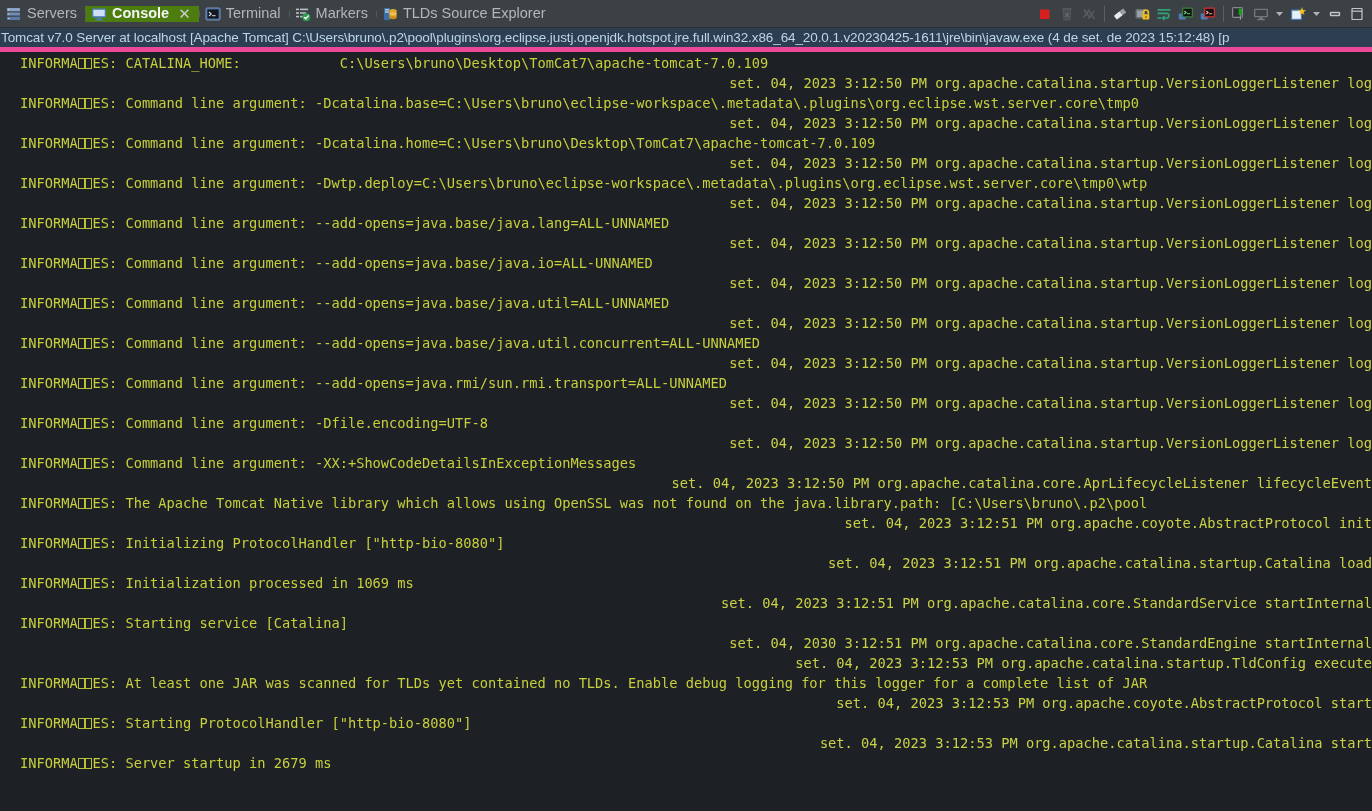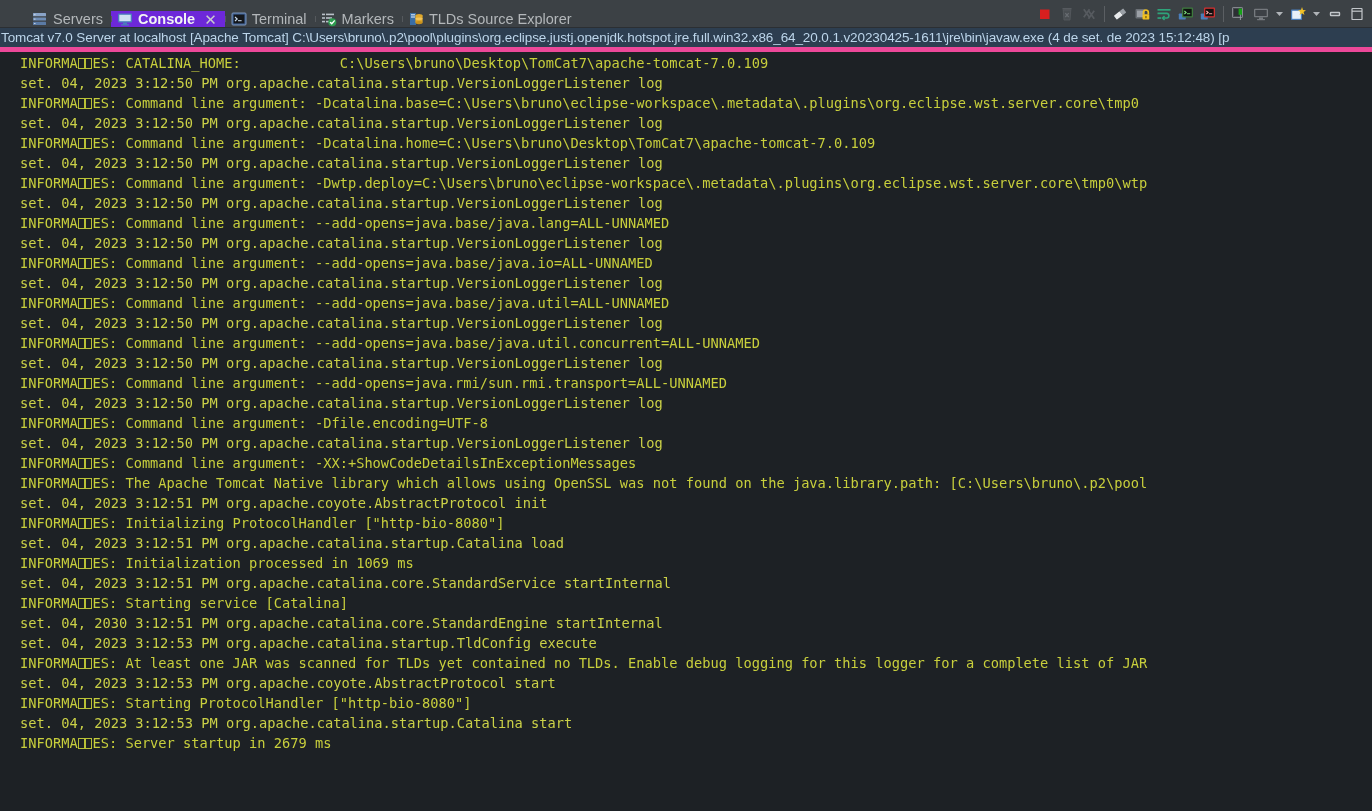--- a/index.html
+++ b/index.html
@@ -20,23 +20,22 @@
     position: relative;
     height: 27px;
     background: #3c4145;
     display: flex;
     align-items: stretch;
     border-bottom: 1px solid #2b2f33;
     overflow: hidden;
   }
   .tabs {
     display: flex;
-    align-items: flex-end;
+    align-items: center;
     flex: 0 0 auto;
-    margin-left: 26px;
   }
   .tab {
     display: flex;
     align-items: center;
     padding: 0 8px 0 6px;
     gap: 5px;
     font-size: 14.5px;
     color: #b3b7ba;
     cursor: default;
     position: relative;
@@ -45,21 +44,21 @@
   .tab + .tab::before {
     content: "";
     position: absolute;
     left: 0;
     top: 5px;
     bottom: 5px;
     width: 1px;
     background: #55595d;
   }
   .tab.active {
-    background: #6d28d9;
+    background: #4d7c0f;
     color: #f2f4f5;
     font-weight: bold;
   }
   .tab.active + .tab::before { background: #55595d; }
   .tab .tlabel { line-height: 1; }
   .tab .close-x {
     font-size: 15px;
     color: #c9ccce;
     margin-left: 4px;
     font-weight: normal;
@@ -120,21 +119,21 @@
     font-size: 13.7px;
     line-height: 20px;
     height: 20px;
     color: #c5d02e;
     white-space: pre;
     overflow: hidden;
     padding-left: 20px;
     letter-spacing: 0px;
   }
   .logline.stdout { color: #c8cf3c; }
-  .logline.stderr { color: #cbd147; }
+  .logline.stderr { color: #cbd147; text-align: right; }
   .box {
     display: inline-block;
     width: 7px;
     height: 11px;
     border: 1px solid #b9c136;
     box-sizing: border-box;
     vertical-align: -1px;
     margin: 0 0.2px;
   }
 
@@ -387,20 +386,21 @@
       <div class="logline stderr">set. 04, 2023 3:12:50 PM org.apache.catalina.startup.VersionLoggerListener log</div>
       <div class="logline stdout">INFORMA<span class="box"></span><span class="box"></span>ES: Command line argument: --add-opens=java.base/java.util=ALL-UNNAMED</div>
       <div class="logline stderr">set. 04, 2023 3:12:50 PM org.apache.catalina.startup.VersionLoggerListener log</div>
       <div class="logline stdout">INFORMA<span class="box"></span><span class="box"></span>ES: Command line argument: --add-opens=java.base/java.util.concurrent=ALL-UNNAMED</div>
       <div class="logline stderr">set. 04, 2023 3:12:50 PM org.apache.catalina.startup.VersionLoggerListener log</div>
       <div class="logline stdout">INFORMA<span class="box"></span><span class="box"></span>ES: Command line argument: --add-opens=java.rmi/sun.rmi.transport=ALL-UNNAMED</div>
       <div class="logline stderr">set. 04, 2023 3:12:50 PM org.apache.catalina.startup.VersionLoggerListener log</div>
       <div class="logline stdout">INFORMA<span class="box"></span><span class="box"></span>ES: Command line argument: -Dfile.encoding=UTF-8</div>
       <div class="logline stderr">set. 04, 2023 3:12:50 PM org.apache.catalina.startup.VersionLoggerListener log</div>
       <div class="logline stdout">INFORMA<span class="box"></span><span class="box"></span>ES: Command line argument: -XX:+ShowCodeDetailsInExceptionMessages</div>
+      <div class="logline stderr">set. 04, 2023 3:12:50 PM org.apache.catalina.core.AprLifecycleListener lifecycleEvent</div>
       <div class="logline stdout">INFORMA<span class="box"></span><span class="box"></span>ES: The Apache Tomcat Native library which allows using OpenSSL was not found on the java.library.path: [C:\Users\bruno\.p2\pool</div>
       <div class="logline stderr">set. 04, 2023 3:12:51 PM org.apache.coyote.AbstractProtocol init</div>
       <div class="logline stdout">INFORMA<span class="box"></span><span class="box"></span>ES: Initializing ProtocolHandler ["http-bio-8080"]</div>
       <div class="logline stderr">set. 04, 2023 3:12:51 PM org.apache.catalina.startup.Catalina load</div>
       <div class="logline stdout">INFORMA<span class="box"></span><span class="box"></span>ES: Initialization processed in 1069 ms</div>
       <div class="logline stderr">set. 04, 2023 3:12:51 PM org.apache.catalina.core.StandardService startInternal</div>
       <div class="logline stdout">INFORMA<span class="box"></span><span class="box"></span>ES: Starting service [Catalina]</div>
       <div class="logline stderr">set. 04, 2030 3:12:51 PM org.apache.catalina.core.StandardEngine startInternal</div>
       <div class="logline stderr">set. 04, 2023 3:12:53 PM org.apache.catalina.startup.TldConfig execute</div>
       <div class="logline stdout">INFORMA<span class="box"></span><span class="box"></span>ES: At least one JAR was scanned for TLDs yet contained no TLDs. Enable debug logging for this logger for a complete list of JAR</div>

